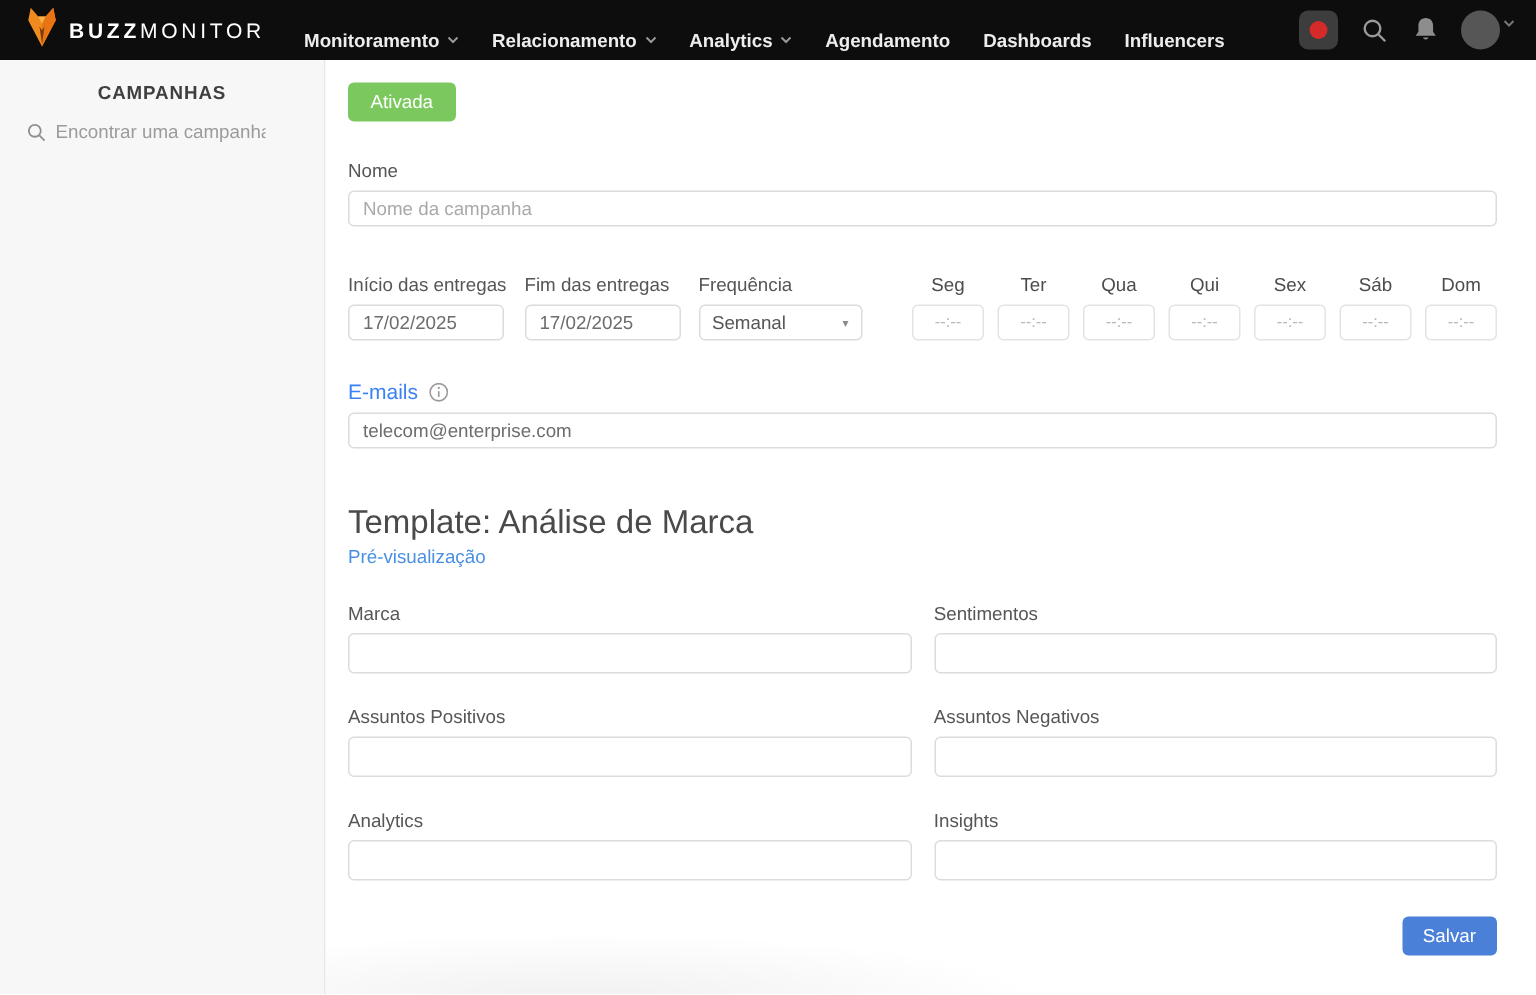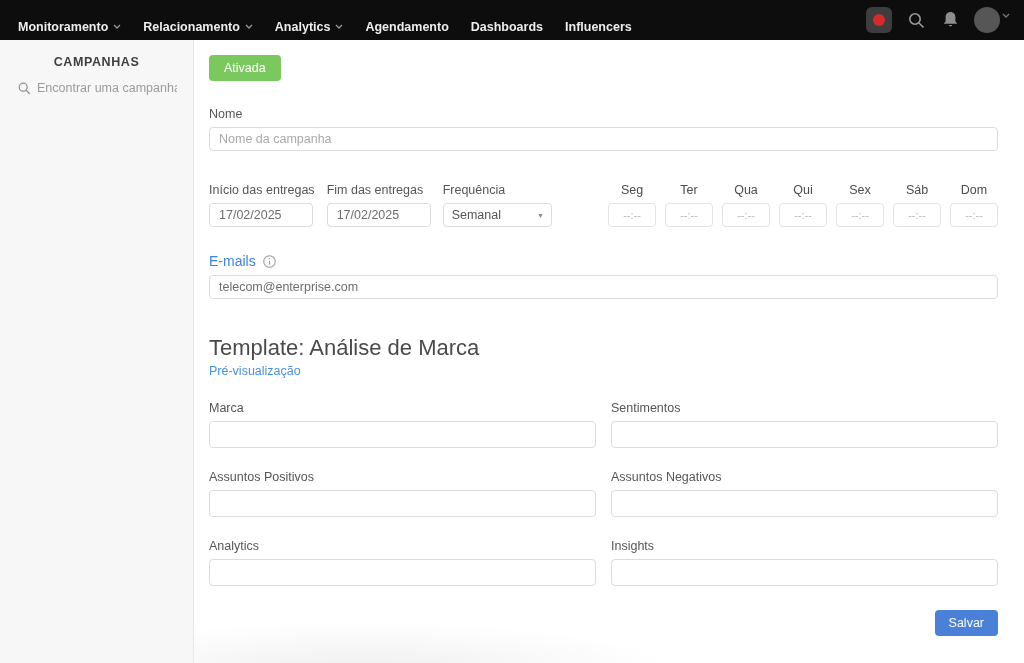--- a/index.html
+++ b/index.html
@@ -18,21 +18,21 @@
   .chev svg { display:block; }
   .topnav-right { margin-left:auto; display:flex; align-items:center; gap:14px; }
   .record-btn { width:26px; height:26px; border-radius:6px; background:#3d3d3d; display:flex; align-items:center; justify-content:center; cursor:pointer; }
   .record-dot { width:12px; height:12px; border-radius:50%; background:#d42a2a; }
   .icon-btn { width:20px; height:20px; display:flex; align-items:center; justify-content:center; cursor:pointer; }
   .avatar-wrap { display:flex; align-items:flex-start; gap:2px; cursor:pointer; }
   .avatar { width:26px; height:26px; border-radius:50%; background:#565656; }
 
   
   .page { display:flex; height:623px; }
-  .sidebar { width:194px; background:#f7f7f8; border-right:1px solid #e7e7e9; position:relative; flex-shrink:0; }
+  .sidebar { width:217px; background:#f7f7f8; border-right:1px solid #e7e7e9; position:relative; flex-shrink:0; }
   .sidebar-title { text-align:center; font-size:12.5px; font-weight:700; color:#3f3f3f; letter-spacing:0.6px; margin-top:15px; }
   .sidebar-search { display:flex; align-items:center; gap:6px; margin:12px 14px 0 18px; }
   .sidebar-search input { border:none; background:transparent; outline:none; font-family:inherit; font-size:12.5px; color:#555; width:140px; }
   .sidebar-search input::placeholder { color:#9b9b9b; }
   .new-campaign { position:absolute; bottom:8px; left:0; right:0; display:flex; align-items:center; justify-content:center; gap:6px; color:#4a90e2; font-size:13px; cursor:pointer; }
 
   .main { flex:1; padding:15px 26px 0 15px; position:relative; background:#ffffff; }
   .main::after { content:""; position:absolute; left:0; bottom:0; width:480px; height:42px; background:radial-gradient(ellipse at 35% 110%, rgba(0,0,0,0.06), transparent 70%); pointer-events:none; }
 
   .main-header { display:flex; align-items:center; justify-content:space-between; margin-bottom:26px; }
@@ -67,20 +67,31 @@
 
   .template-grid { display:grid; grid-template-columns:1fr 1fr; column-gap:15px; row-gap:22px; margin-top:22px; }
   .template-field input { height:27px; }
 
   .save-row { display:flex; justify-content:flex-end; margin-top:24px; }
 </style>
 </head>
 <body>
 
 <div class="topnav">
+  <div class="brand">
+    <span>
+      <svg width="20" height="28" viewBox="0 0 24 33">
+        <path d="M3 1 L9 8 L15 8 L21 1 L23 11 L12 32 L1 11 Z" fill="#ef8a1f"></path>
+        <path d="M9 8 L12 14 L15 8 Z" fill="#f6b24a"></path>
+        <path d="M12 14 L12 32 L23 11 L21 1 L15 8 Z" fill="#e87413"></path>
+        <path d="M10 16 L12 30 L14 16 L12 19 Z" fill="#7a3c08"></path>
+      </svg>
+    </span>
+    <span class="brand-text"><b>BUZZ</b><span class="light">MONITOR</span></span>
+  </div>
   <div class="nav-items">
     <div class="nav-item">
       <span>Monitoramento</span>
       <span class="chev">
           <svg width="8" height="5" viewBox="0 0 8 5">
             <polyline points="1,1 4,4 7,1" fill="none" stroke="#9a9a9a" stroke-width="1.3"></polyline>
           </svg>
         </span>
     </div>
     <div class="nav-item">

